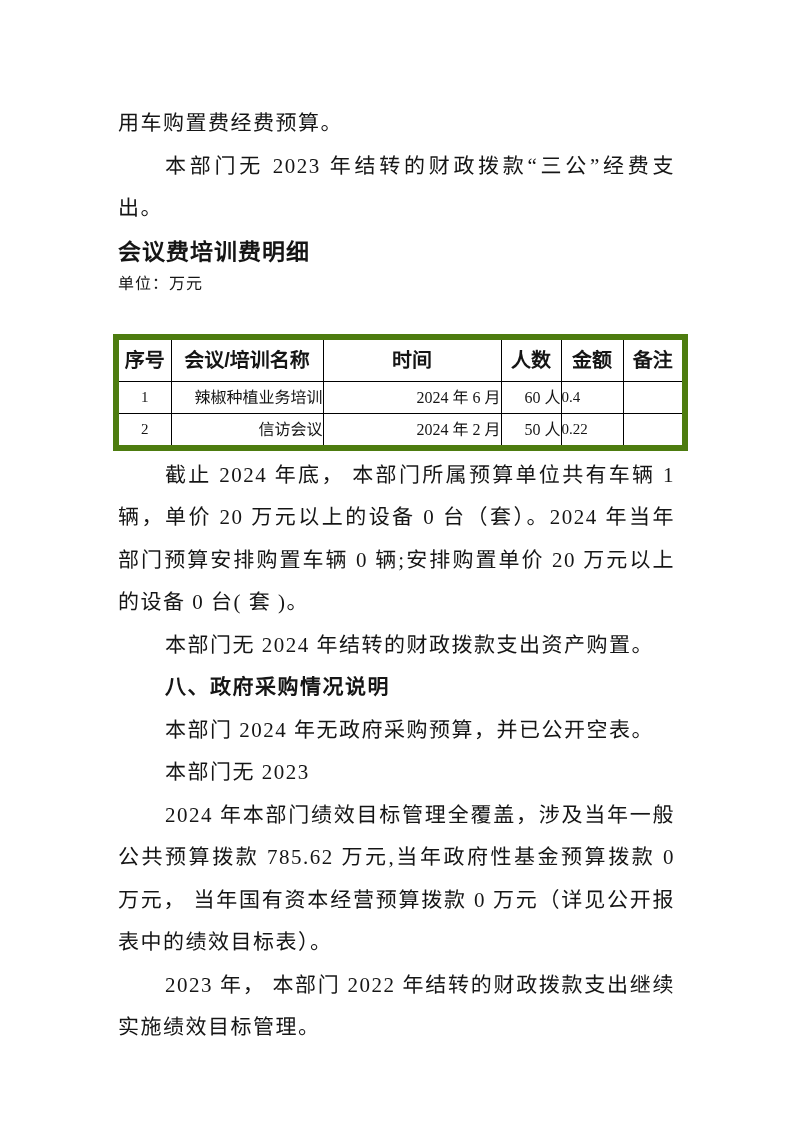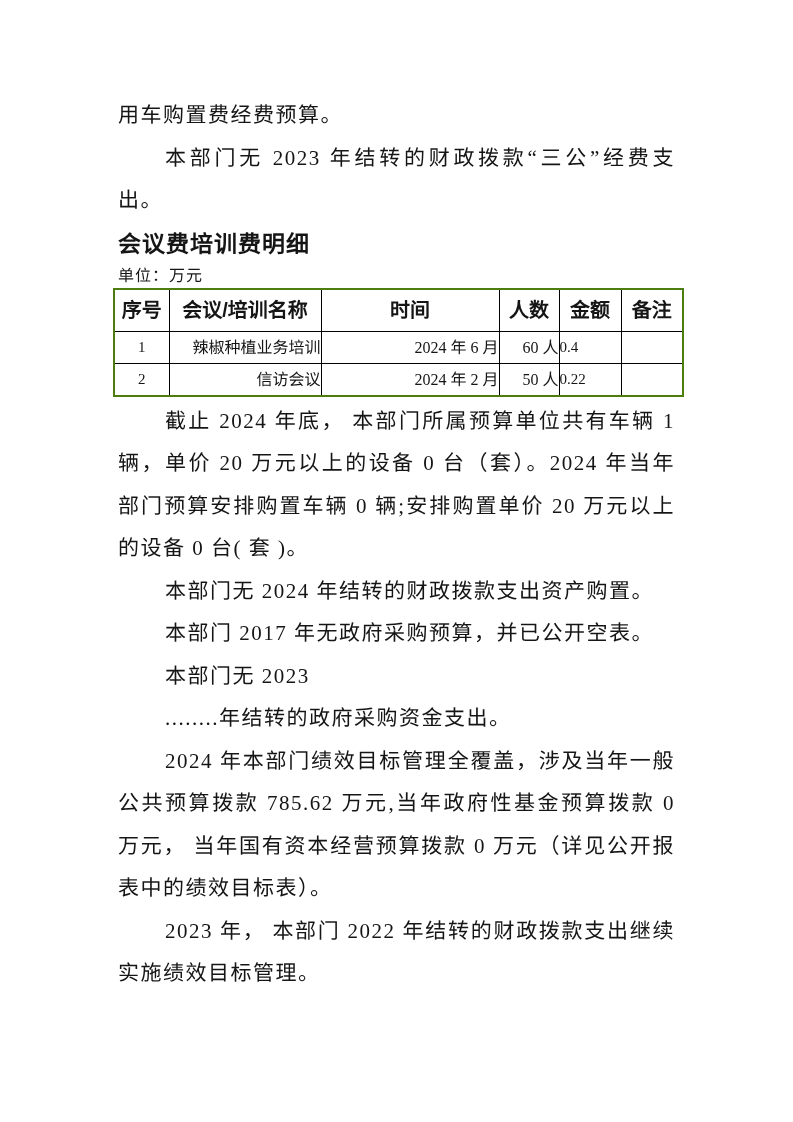--- a/index.html
+++ b/index.html
@@ -7,21 +7,21 @@
   .page {
     position: relative;
     width: 793px;
     height: 1122px;
     margin: 0 auto;
     background: #ffffff;
     color: #151515;
     font-family: "Liberation Serif", "DejaVu Serif", serif;
     font-size: 21px;
     line-height: 42.5px;
-    padding: 0 118px;
+    padding: 8px 118px;
     overflow: hidden;
   }
   .body-text { text-align: justify; }
   .para { text-align: justify; letter-spacing: 1.5px; }
   .para.indent { text-indent: 47px; }
   .first-para { margin-top: 94px; }
   .heading {
     font-weight: bold;
     text-indent: 47px;
     letter-spacing: 1.5px;
@@ -49,21 +49,21 @@
     margin-left: -5px;
     width: 569px;
     border-collapse: collapse;
     table-layout: fixed;
   }
   table.detail th, table.detail td {
     border: 1.5px solid #000;
     overflow: hidden;
     white-space: nowrap;
   }
-  table.detail { border: 2px solid #4d7c0f; }
+  table.detail { border: 6px solid #4d7c0f; margin-top: 38px; }
   table.detail th {
     font-family: "Liberation Sans", "DejaVu Sans", sans-serif;
     font-weight: bold;
     font-size: 20px;
     height: 41px;
     line-height: 41px;
     text-align: center;
   }
   table.detail td {
     font-family: "Liberation Serif", "DejaVu Serif", serif;
@@ -124,20 +124,20 @@
           <td class="c3">50 人</td>
           <td class="c4">0.22</td>
           <td class="c5"></td>
         </tr>
       </tbody>
   </table>
 
   <div class="sections body-text">
       <p class="para indent">截止 2024 年底， 本部门所属预算单位共有车辆 1 辆，单价 20 万元以上的设备 0 台（套）。2024 年当年部门预算安排购置车辆 0 辆;安排购置单价 20 万元以上的设备 0 台( 套 )。</p>
       <p class="para indent">本部门无 2024 年结转的财政拨款支出资产购置。</p>
-      <p class="para indent">本部门 2017 年无政府采购预算，并已公开空表。</p>
+      <p class="heading">八、政府采购情况说明</p>
+      <p class="para indent">本部门 2024 年无政府采购预算，并已公开空表。</p>
       <p class="para indent">本部门无 2023</p>
-      <p class="para indent">........年结转的政府采购资金支出。</p>
       <p class="para indent">2024 年本部门绩效目标管理全覆盖，涉及当年一般公共预算拨款 785.62 万元,当年政府性基金预算拨款 0 万元， 当年国有资本经营预算拨款 0 万元（详见公开报表中的绩效目标表）。</p>
       <p class="para indent">2023 年， 本部门 2022 年结转的财政拨款支出继续实施绩效目标管理。</p>
     </div>
 
 </div>
 
 </body></html>

